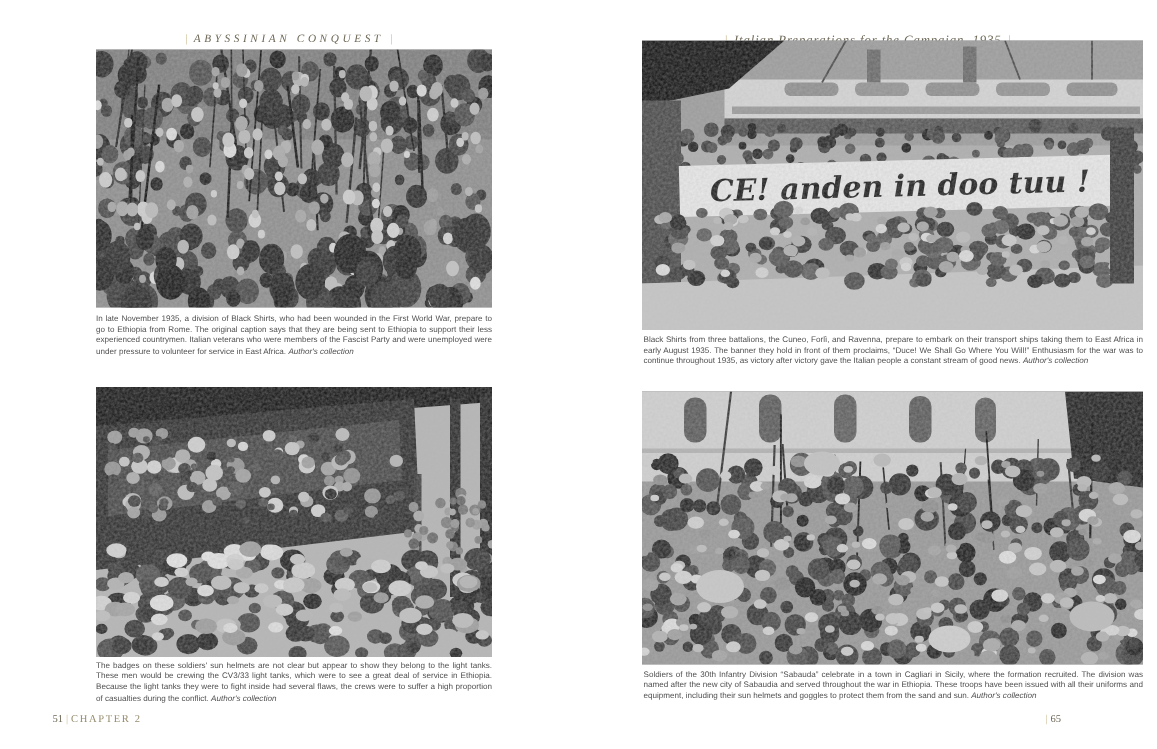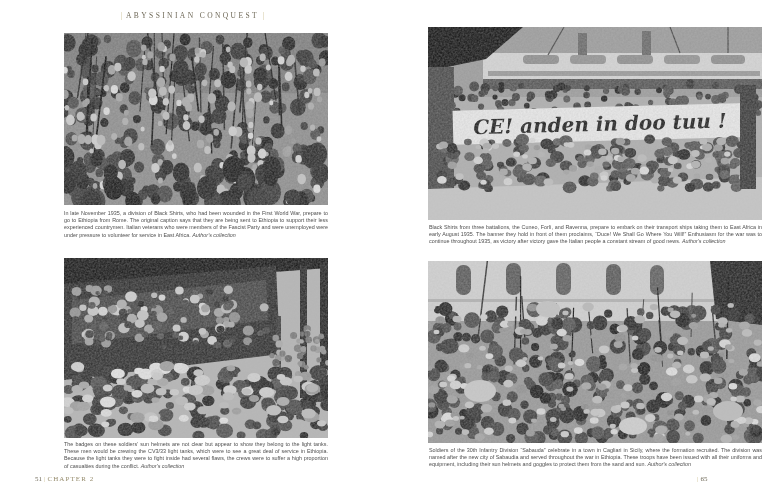--- a/index.html
+++ b/index.html
@@ -2,21 +2,21 @@
 <html><head>
 <meta charset="utf-8">
 <style>
   * { margin:0; padding:0; box-sizing:border-box; }
   html,body { background:#ffffff; }
   .spread {
     position:relative; width:771px; height:499px; background:#ffffff;
     font-family:"Liberation Serif", serif; overflow:hidden;
   }
   
-  .running-header { position:absolute; top:11px; color:#6e6857; white-space:nowrap; text-align:center; }
+  .running-header { position:absolute; top:21px; color:#6e6857; white-space:nowrap; text-align:center;font-style:italic; }
   .rh-left  { left:0;   width:385px; font-size:7.5px; letter-spacing:2.4px; }
   .rh-right { left:386px; width:385px; font-size:8.5px; letter-spacing:0.6px; }
   .bar { color:#c9bc8e; letter-spacing:0; }
   .running-header .bar { margin:0 4px; }
 
   
   figure { position:absolute; overflow:hidden; background:#8a8a8a; }
   figure svg { width:100%; height:100%; display:block; }
   .p1 { left:64px;  top:33px;  width:264px; height:172px; }
   .p2 { left:64px;  top:258px; width:264px; height:180px; }
@@ -52,20 +52,23 @@
     </filter>
   </defs>
 </svg>
 
 <div class="spread">
 
   <header class="running-header rh-left">
     <span class="bar">|</span><span>ABYSSINIAN CONQUEST</span><span class="bar">|</span>
   </header>
 
+  <header class="running-header rh-right">
+    <span class="bar">|</span><span>Italian Preparations for the Campaign, 1935</span><span class="bar">|</span>
+  </header>
 
   <figure class="p1">
     <svg viewBox="0 0 264 172" preserveAspectRatio="none">
       <rect width="264" height="172" fill="#8e8e8e"></rect>
       <rect width="264" height="60" fill="#7e7e7e"></rect>
       <g>
           <ellipse cx="30.5" cy="46.0" rx="5.8" ry="6.4" fill="rgb(55,55,55)"></ellipse>
           <ellipse cx="20.7" cy="150.1" rx="5.5" ry="6.1" fill="rgb(52,52,52)"></ellipse>
           <ellipse cx="75.1" cy="134.1" rx="5.1" ry="5.6" fill="rgb(59,59,59)"></ellipse>
           <ellipse cx="131.6" cy="44.6" rx="3.4" ry="3.7" fill="rgb(63,63,63)"></ellipse>

